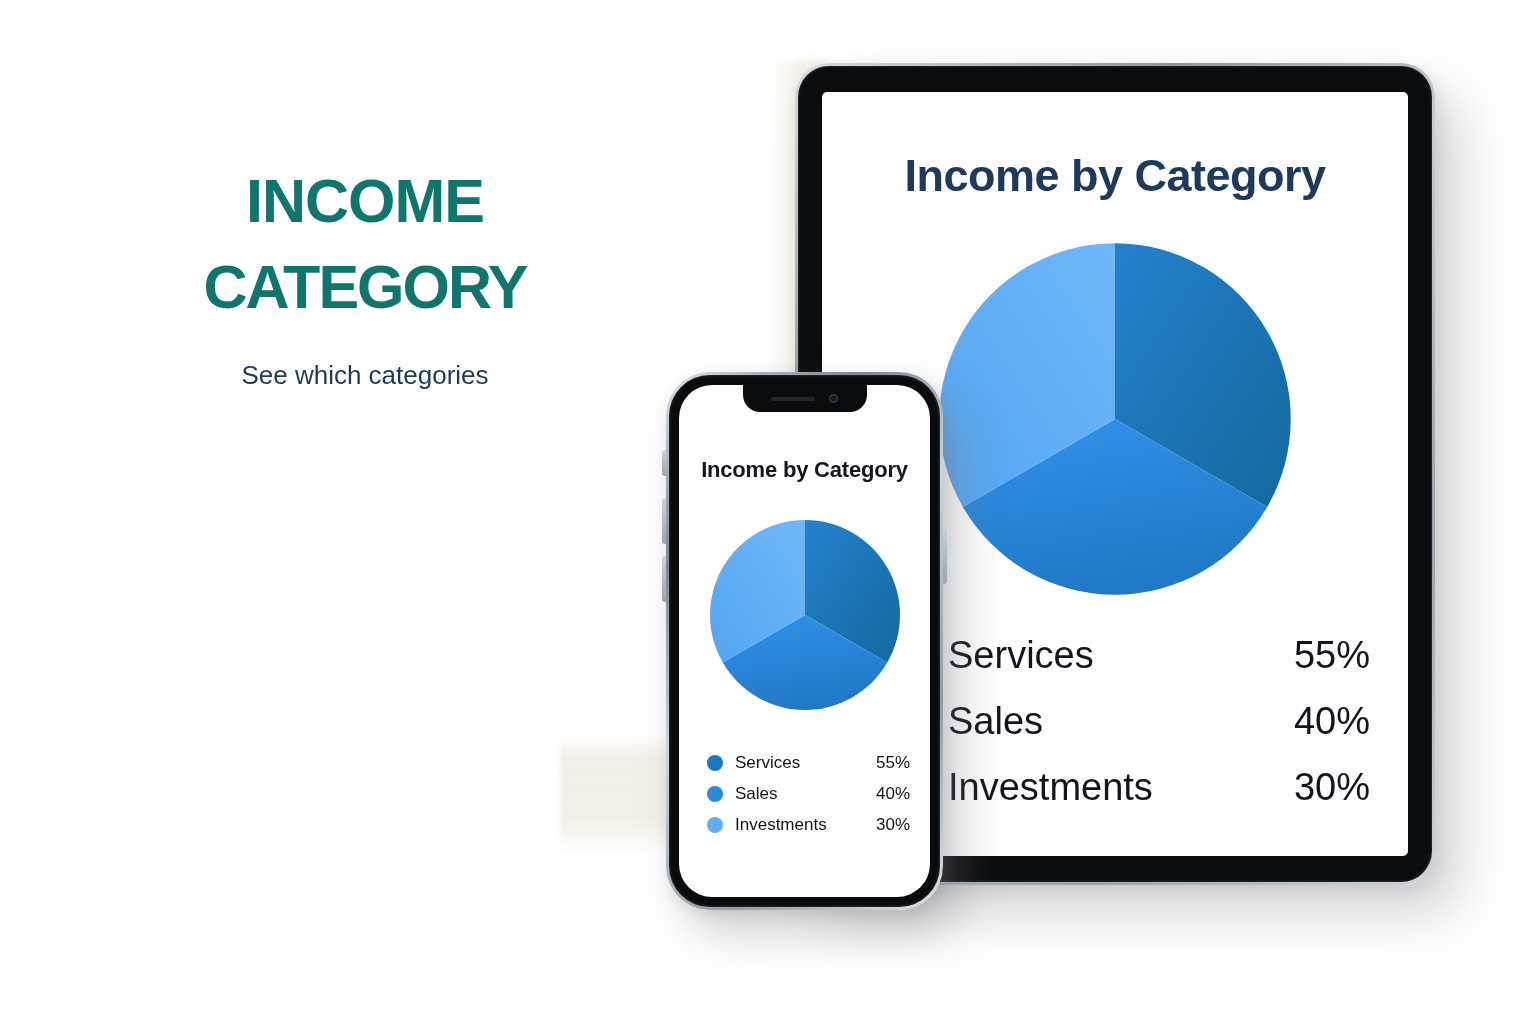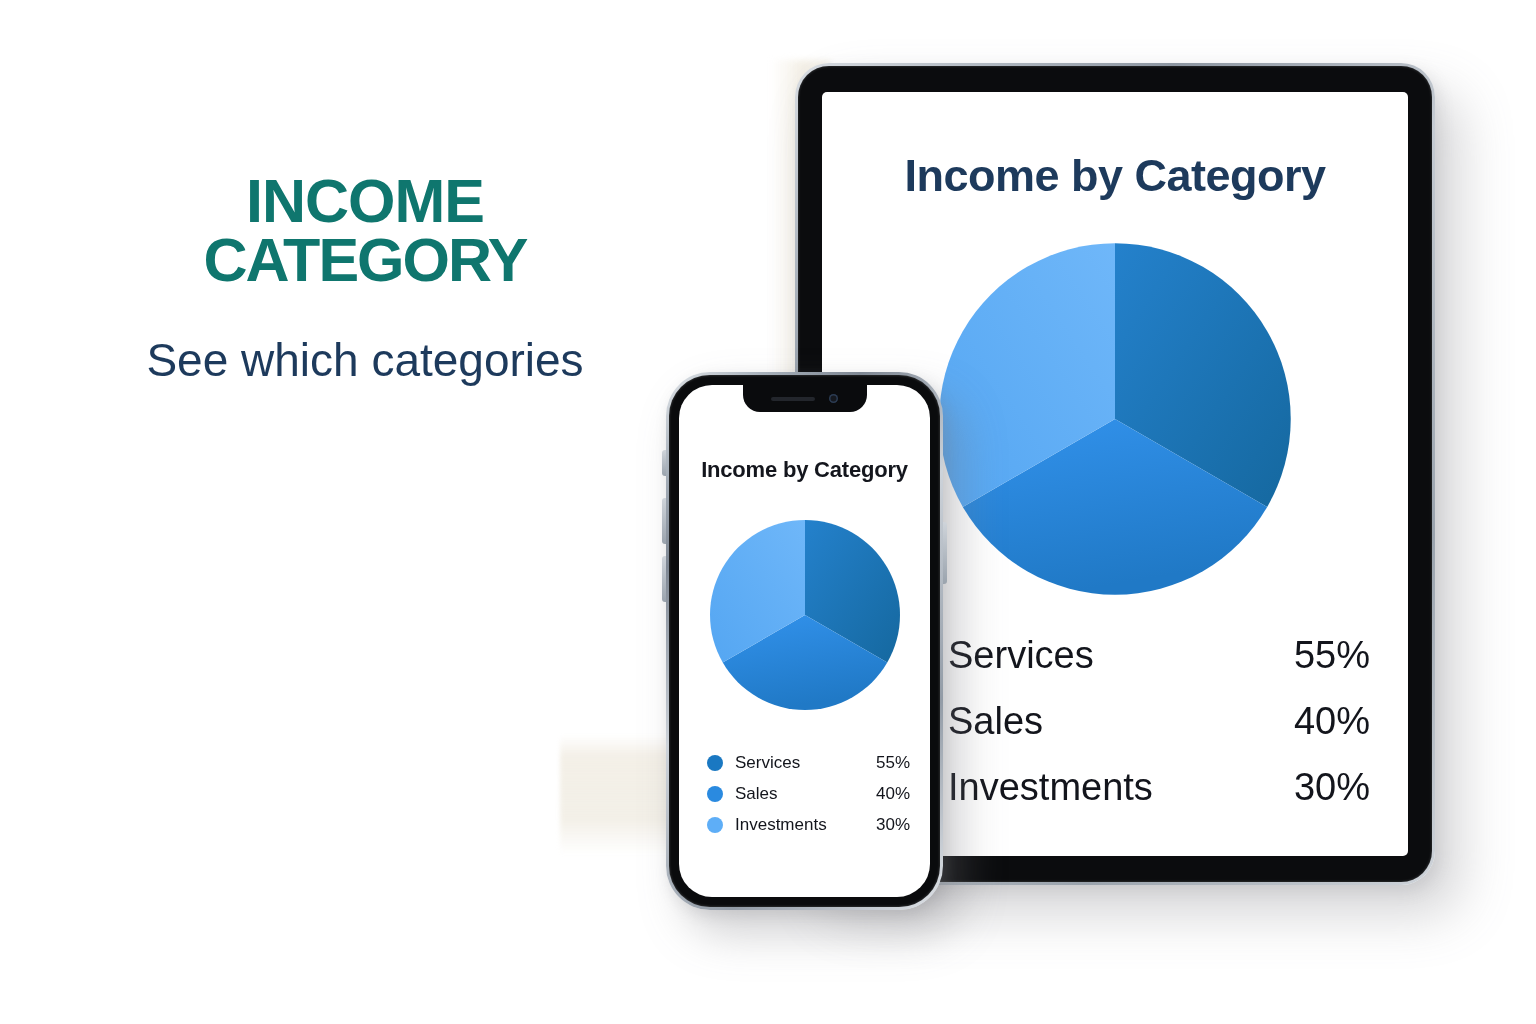--- a/index.html
+++ b/index.html
@@ -48,26 +48,26 @@
   }
   .headline {
     color: #0f766e;
     font-weight: 700;
     font-size: 61px;
     line-height: 0.97;
     letter-spacing: -1px;
     text-transform: uppercase;
   }
   .headline .line-2 { display: block; }
-  .headline .line-3 { display: block; letter-spacing: -2px; }
+  .headline .line-3 { display: block; letter-spacing: -2px; margin-top: 27px; }
   .subhead {
     margin-top: 42px;
     color: #1d3a5c;
     font-weight: 400;
-    font-size: 46px;
+    font-size: 26px;
     line-height: 1.25;
   }
   .subhead span { display: block; }
 
   
   .tablet {
     position: absolute;
     left: 795px;
     top: 63px;
     width: 640px;

